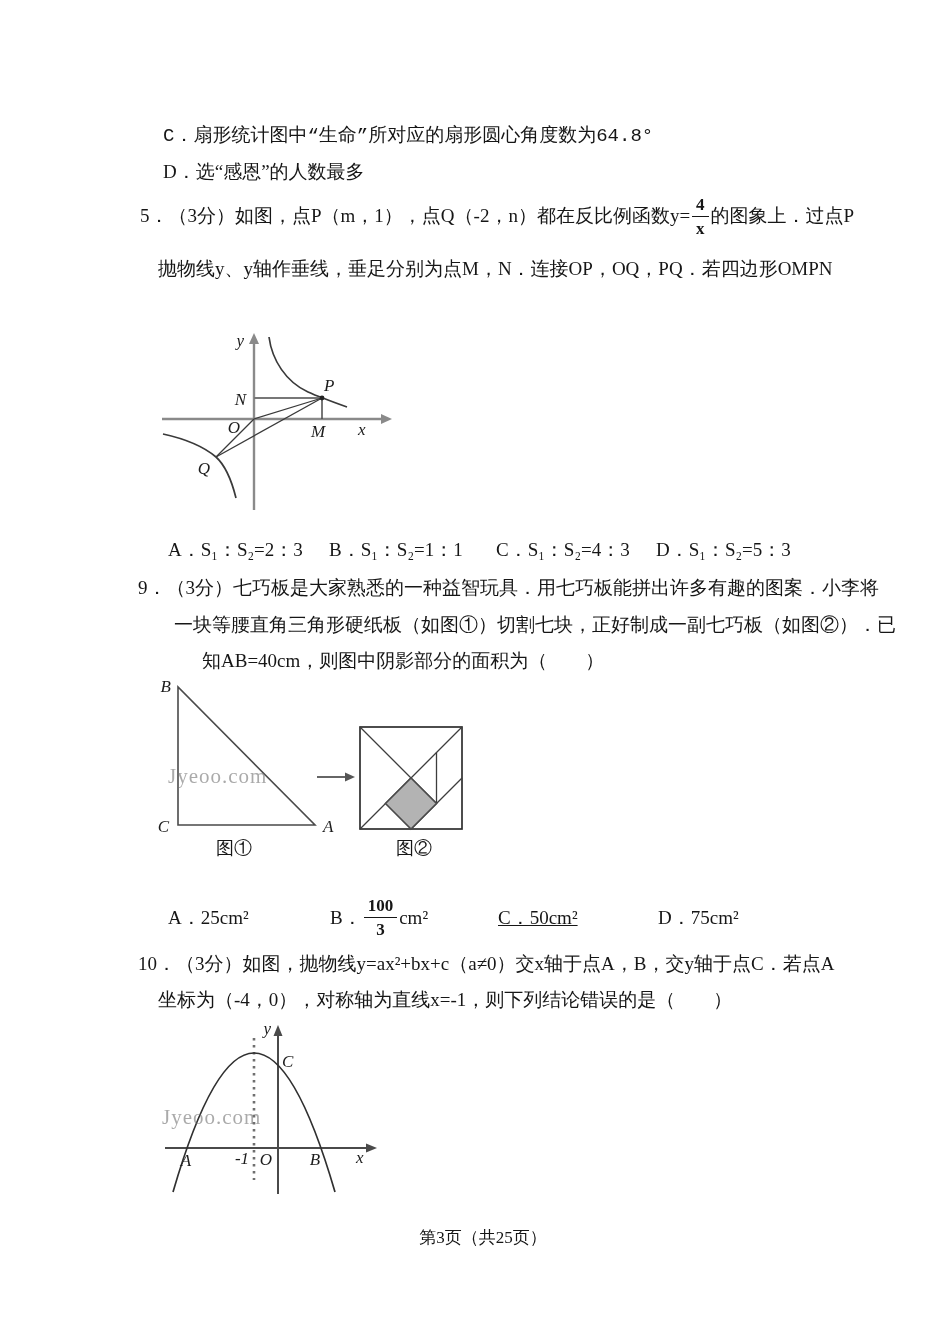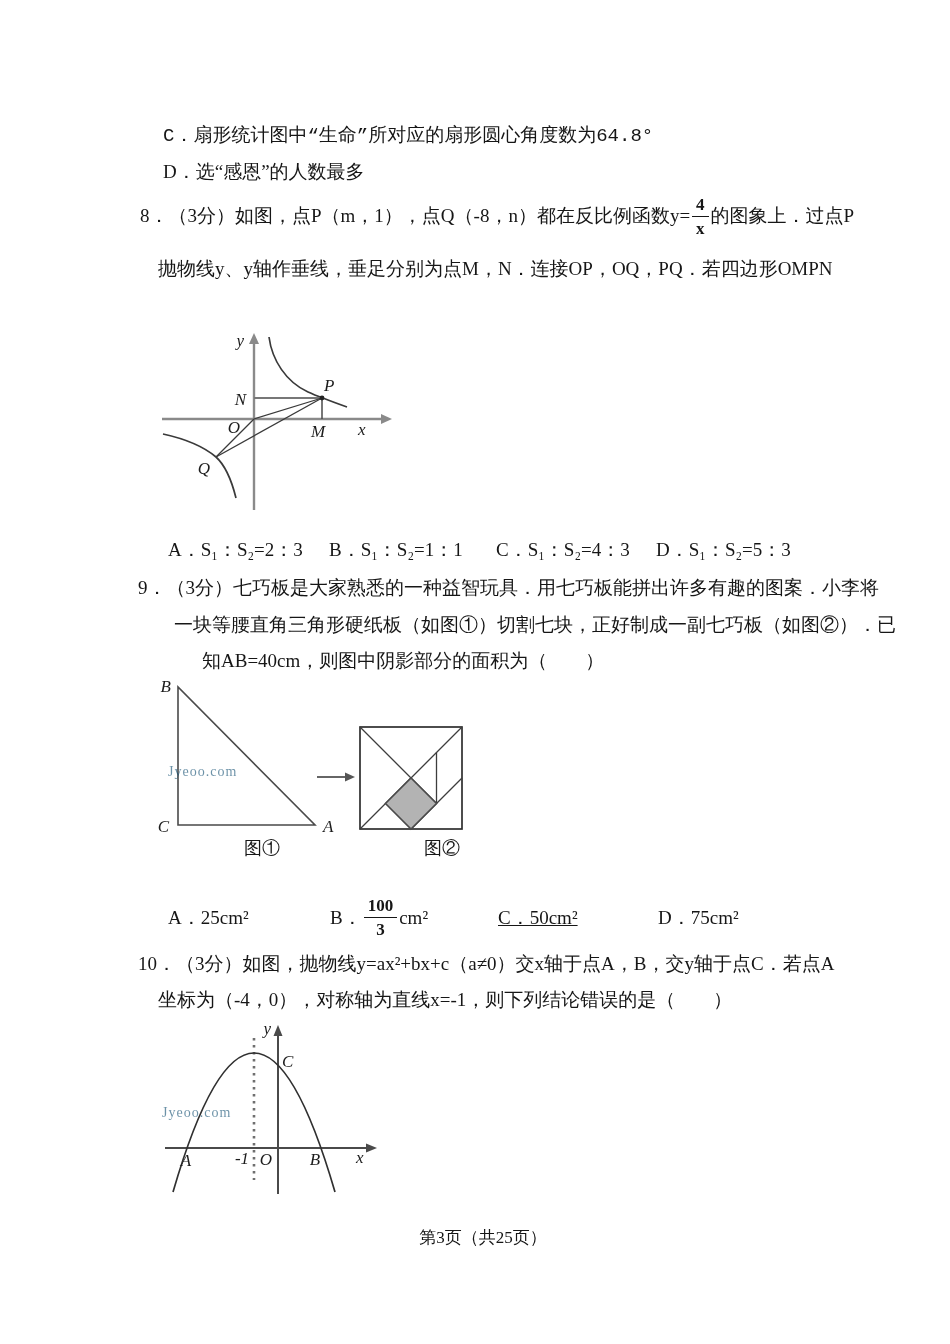--- a/index.html
+++ b/index.html
@@ -6,36 +6,36 @@
   #page{
     position:relative;width:950px;height:1344px;background:#ffffff;
     font-family:"Liberation Serif","DejaVu Serif",serif;color:#161616;overflow:hidden;
   }
   .line{position:absolute;font-size:19px;line-height:1.25;white-space:pre;}
   .row{position:absolute;display:flex;align-items:center;white-space:pre;font-size:19px;}
   .frac{display:inline-flex;flex-direction:column;align-items:center;line-height:1;
         font-size:17px;font-weight:600;margin:0 2px;}
   .frac .num{padding:0 4px 3px;border-bottom:1.7px solid #161616;}
   .frac .den{padding-top:3px;}
-  .caption{position:absolute;font-size:18px;white-space:pre;margin-left:28px;}
-  .watermark{position:absolute;font-size:14px;color:#0c4a6e;opacity:.6;letter-spacing:1px;}
+  .caption{position:absolute;font-size:18px;white-space:pre;}
+  .watermark{position:absolute;font-size:21px;color:#737373;opacity:.6;letter-spacing:1px;}
   .footer{position:absolute;left:16px;right:0;text-align:center;font-size:17px;}
   svg{position:absolute;overflow:visible;}
   svg text{font-family:"Liberation Serif","DejaVu Serif",serif;font-style:italic;font-size:17px;fill:#1c1c1c;}
 </style>
 </head>
 <body>
 
 <div id="page">
 
   <div class="line" style="left:163px;top:125px;font-family:Liberation Mono, monospace;">C．扇形统计图中“生命”所对应的扇形圆心角度数为64.8°</div>
   <div class="line" style="left:163px;top:160px;">D．选“感恩”的人数最多</div>
 
   <div class="row" style="left:140px;top:190px;height:52px;">
-    <span>8．（3分）如图，点P（m，1），点Q（-8，n）都在反比例函数y=</span><span class="frac"><span class="num">4</span><span class="den">x</span></span><span>的图象上．过点P</span>
+    <span>5．（3分）如图，点P（m，1），点Q（-2，n）都在反比例函数y=</span><span class="frac"><span class="num">4</span><span class="den">x</span></span><span>的图象上．过点P</span>
   </div>
   <div class="line" style="left:158px;top:257px;">抛物线y、y轴作垂线，垂足分别为点M，N．连接OP，OQ，PQ．若四边形OMPN</div>
 
   <svg style="left:158px;top:332px;" width="245" height="185" viewBox="0 0 245 185">
     <line x1="4" y1="87" x2="228" y2="87" stroke="#8a8a8a" stroke-width="2.4"></line>
     <polygon points="234,87 223,82 223,92" fill="#8a8a8a"></polygon>
     <line x1="96" y1="178" x2="96" y2="6" stroke="#8a8a8a" stroke-width="2.4"></line>
     <polygon points="96,1 91,12 101,12" fill="#8a8a8a"></polygon>
     <path d="M111,5 C114,28 128,50 150,60 C160,64.5 175,70 189,75" fill="none" stroke="#3a3a3a" stroke-width="1.7"></path>
     <path d="M5,102 C28,107 45,114 58,125 C68,134 74,150 78,166" fill="none" stroke="#3a3a3a" stroke-width="1.7"></path>

